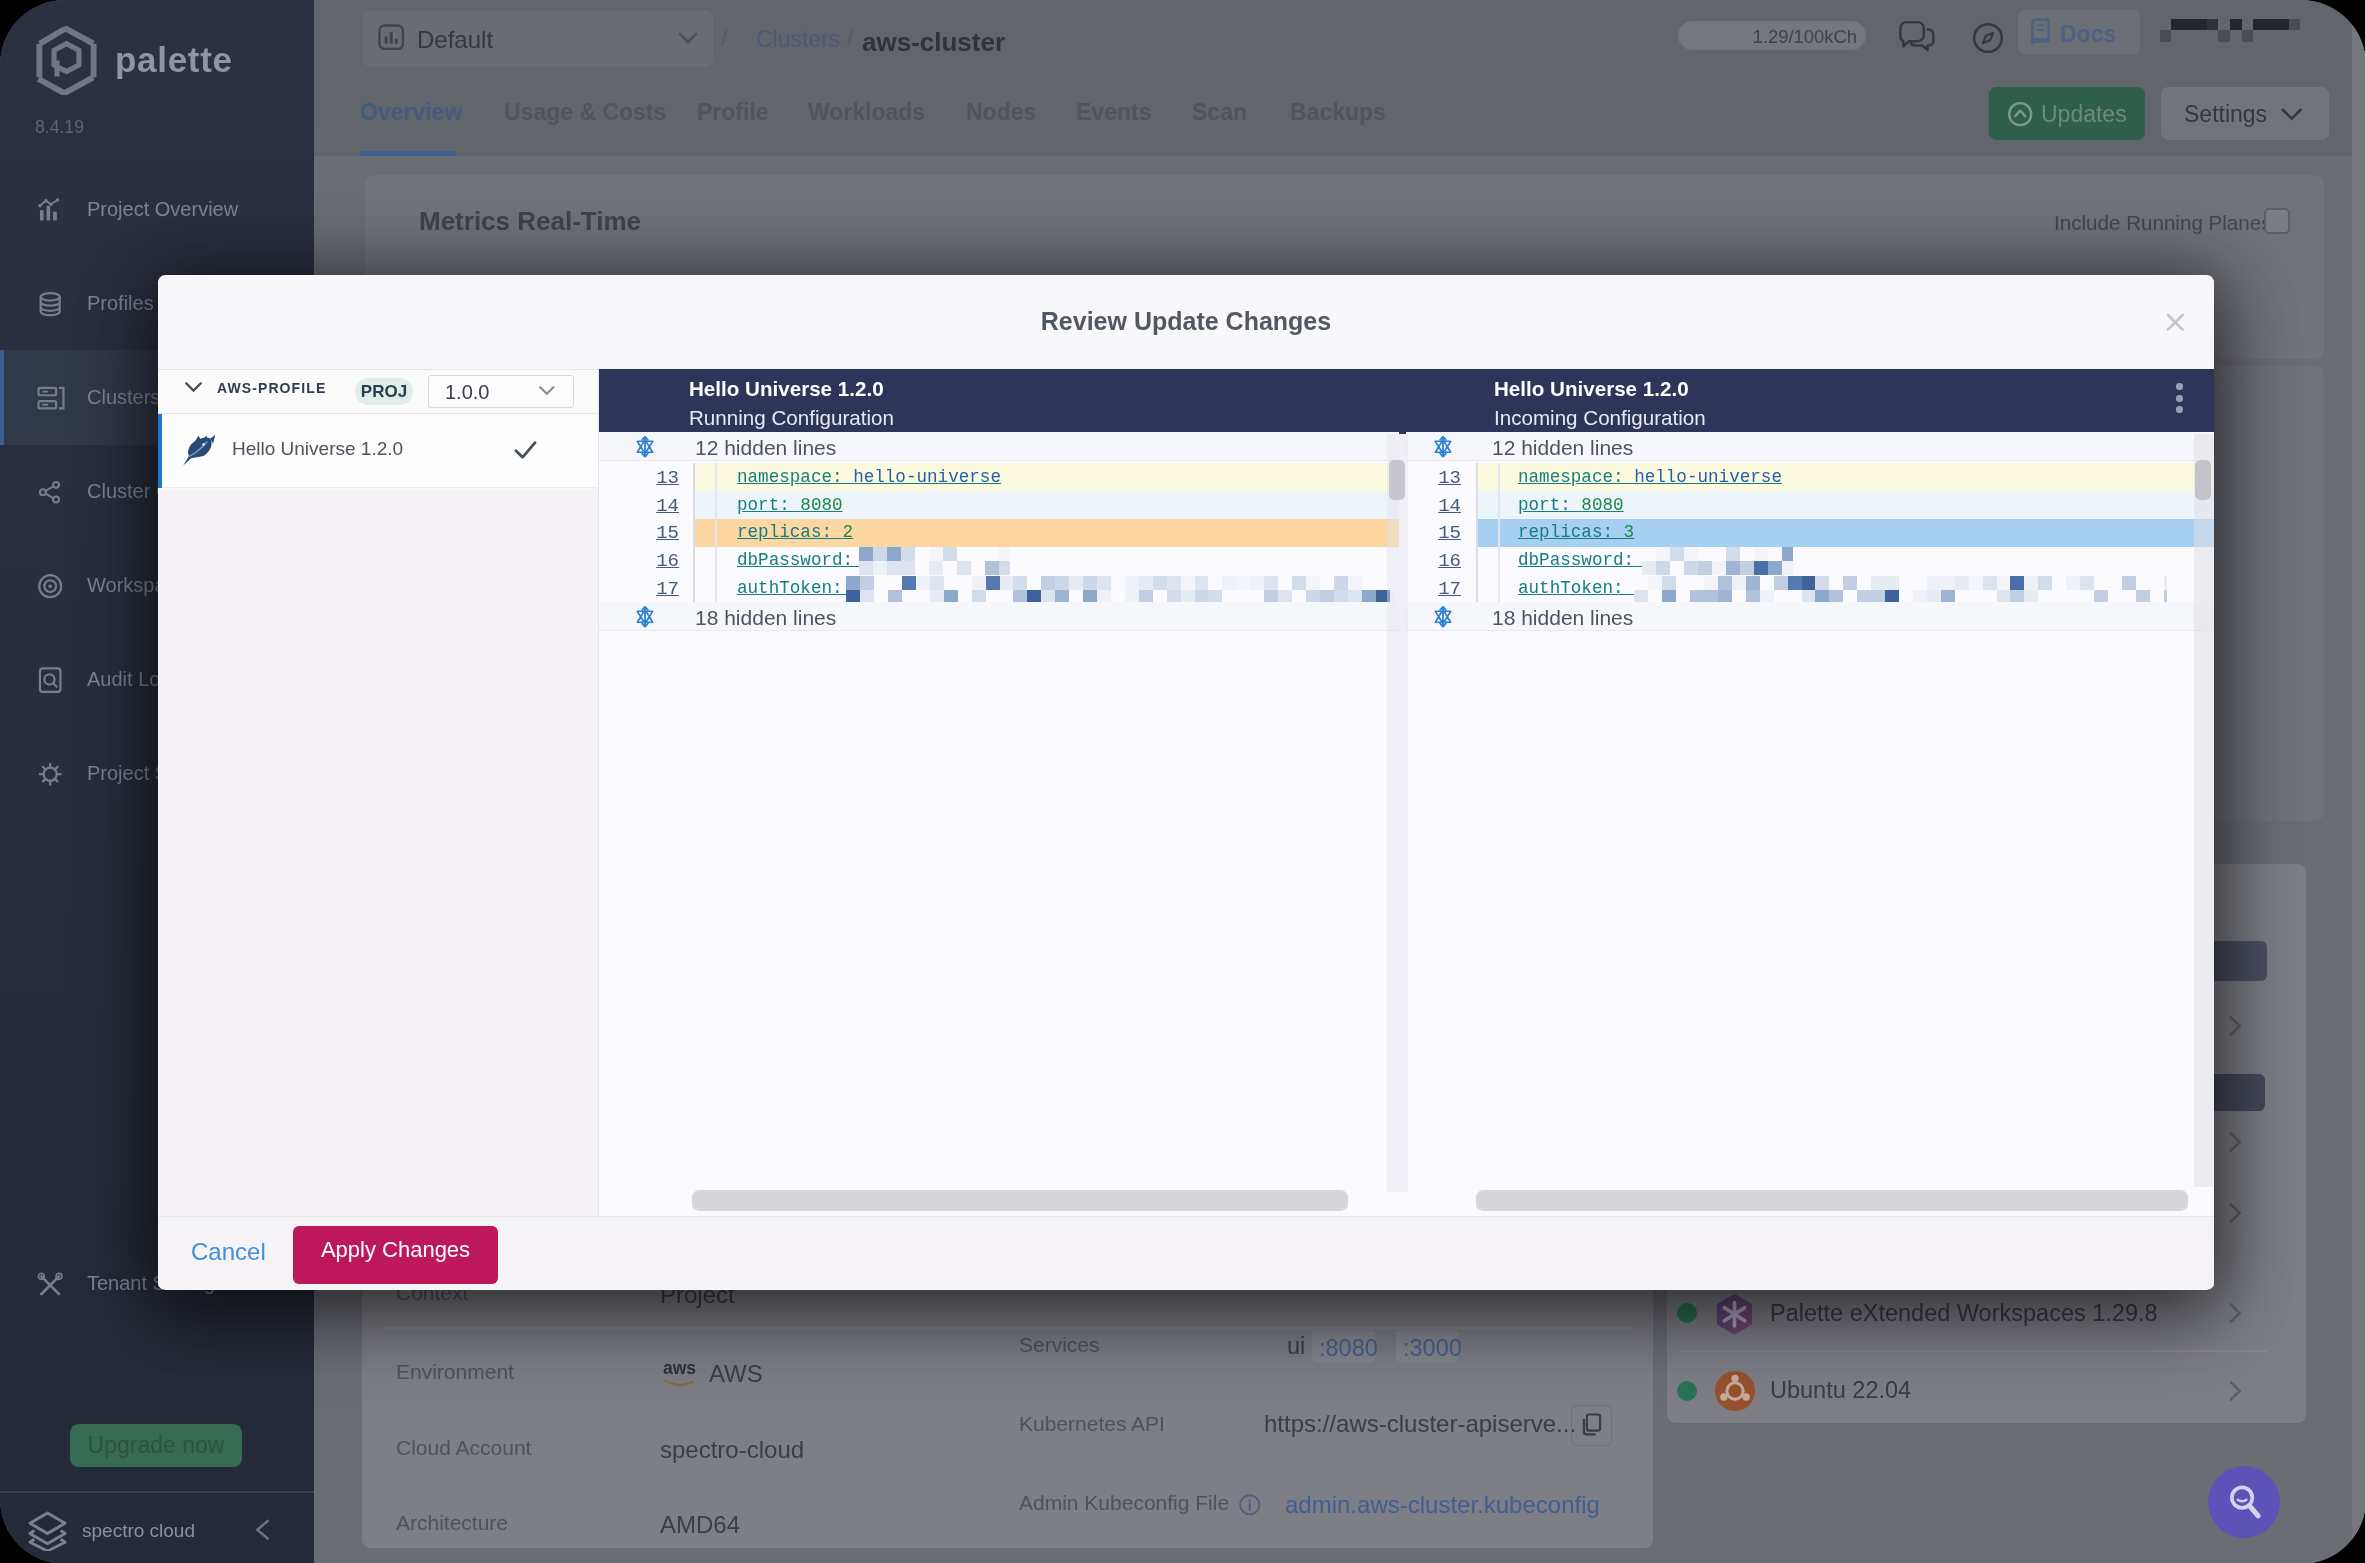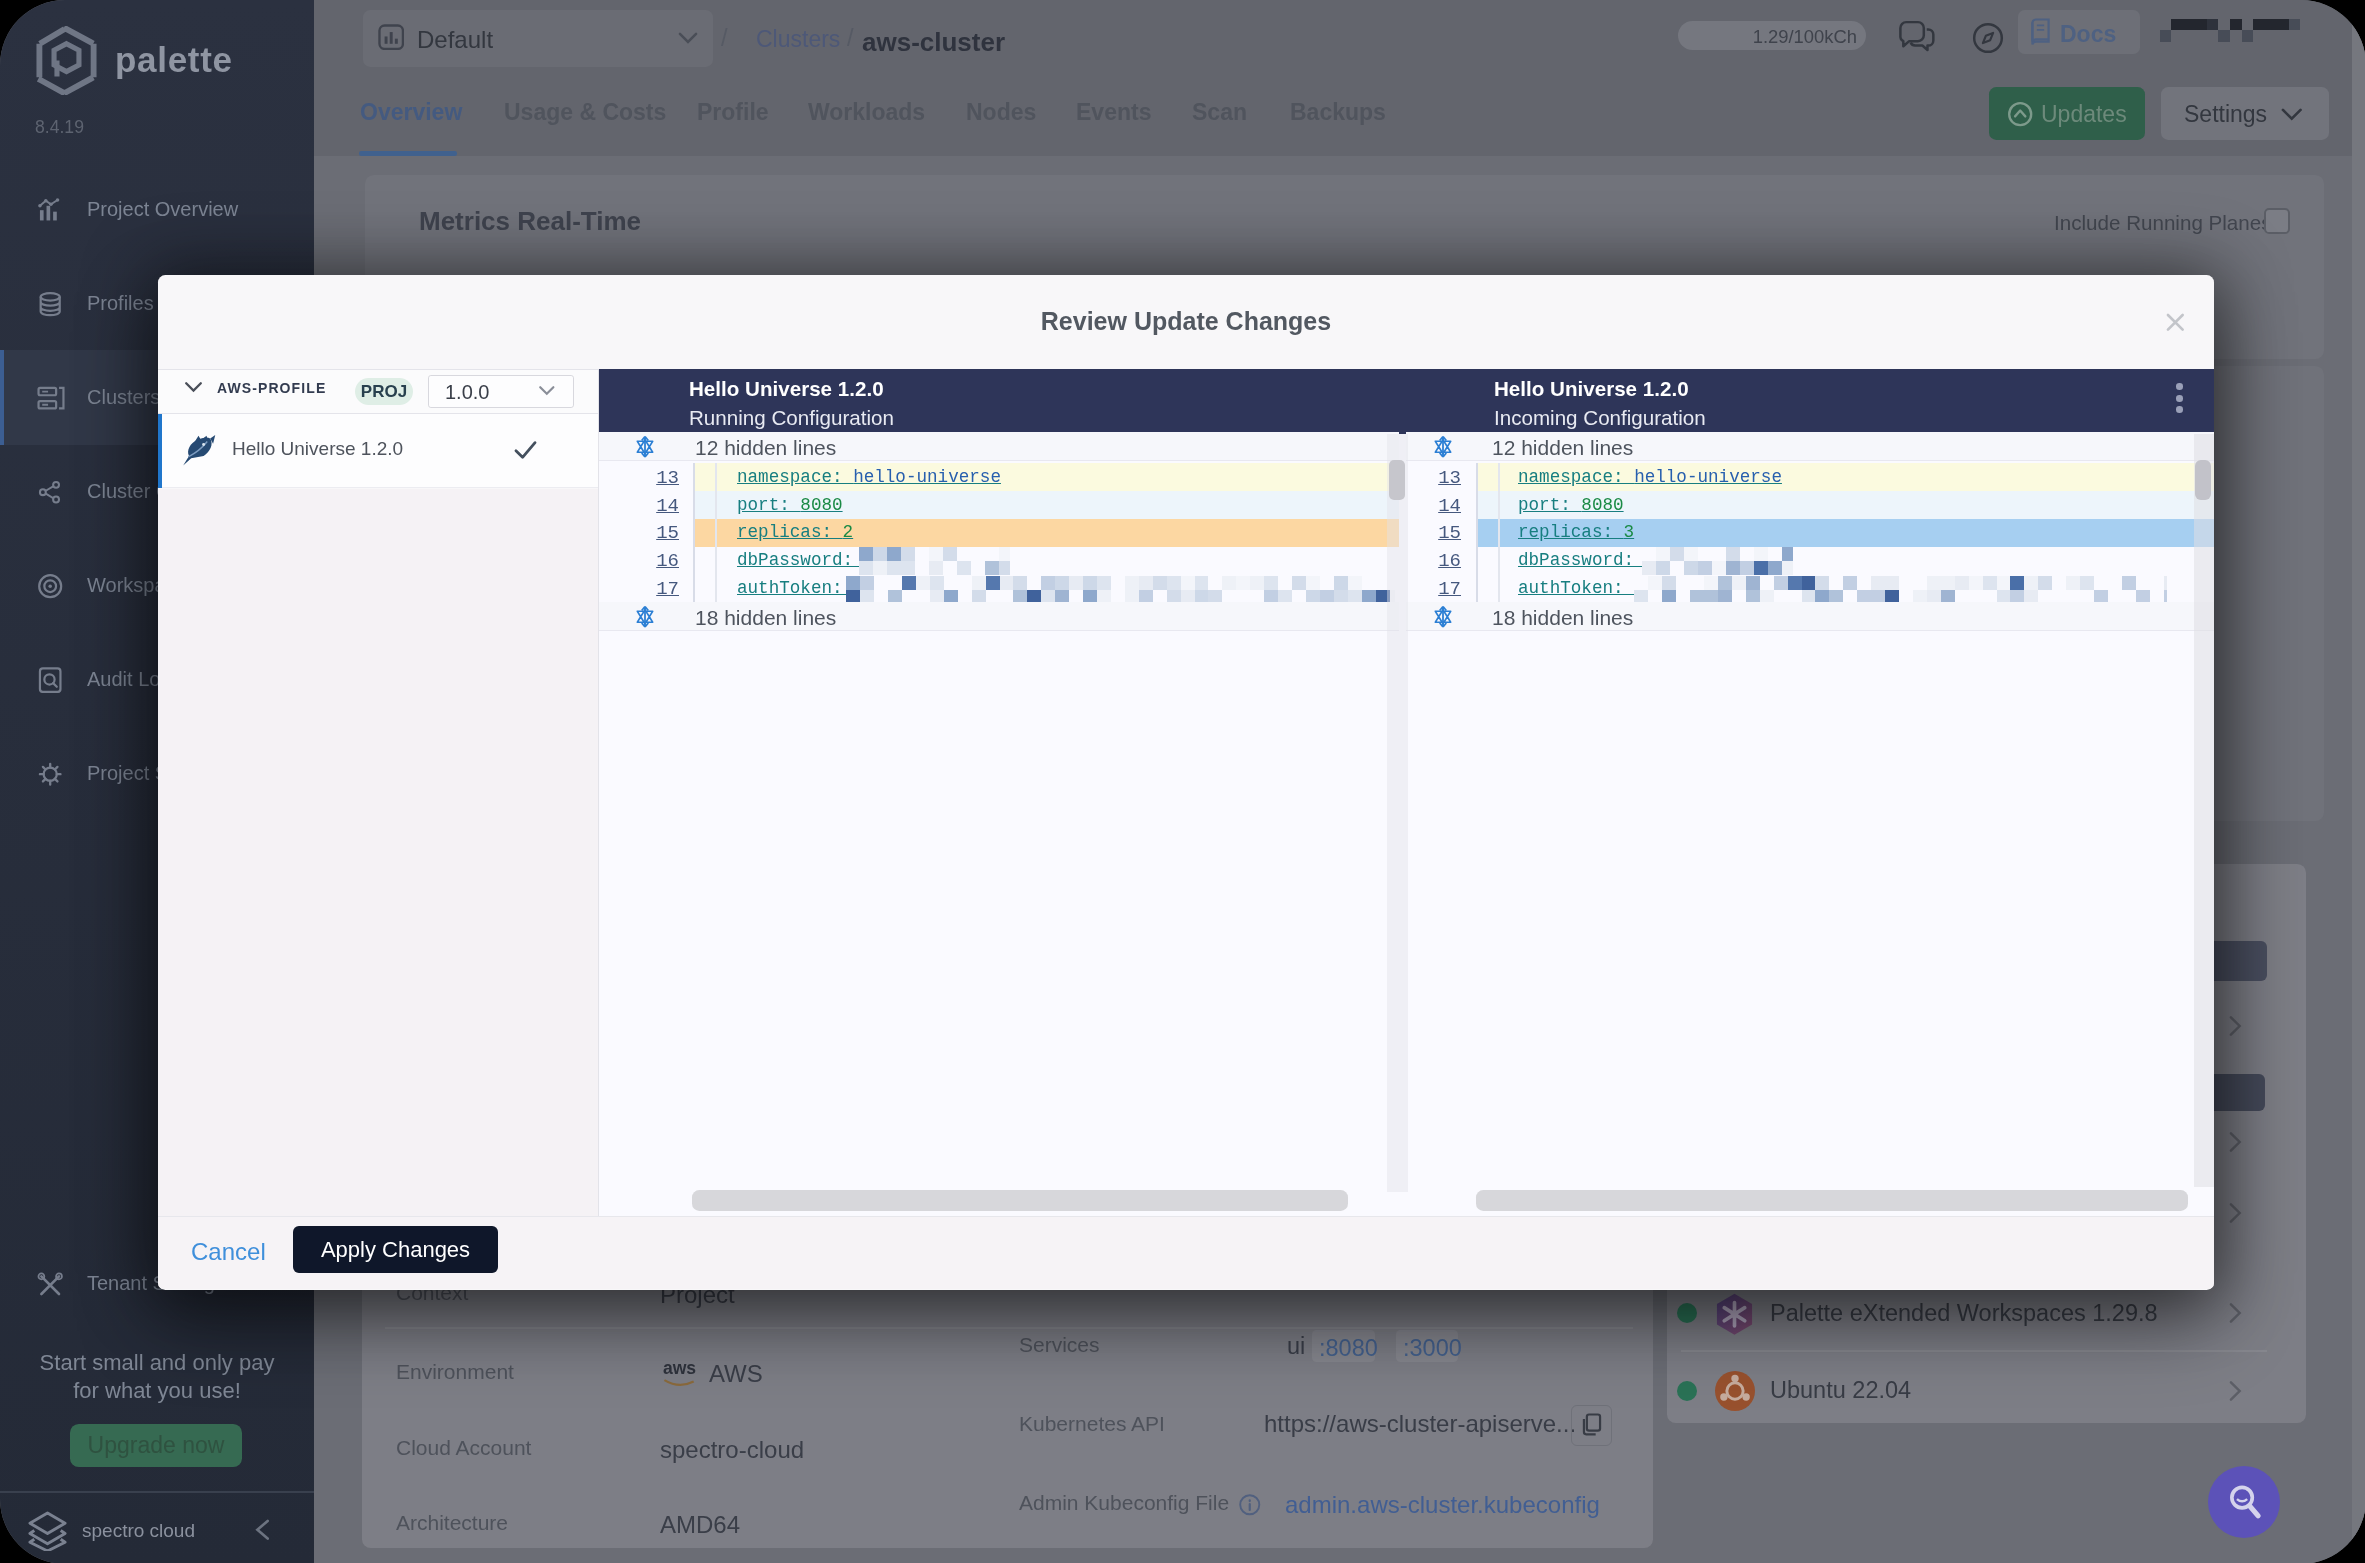--- a/index.html
+++ b/index.html
@@ -221,21 +221,20 @@
       <circle cx="18" cy="18" r="9" stroke="#767d8c" stroke-width="3"></circle>
       <path d="M18 4 v5 M18 27 v5 M4 18 h5 M27 18 h5 M8.1 8.1 l3.5 3.5 M24.4 24.4 l3.5 3.5 M8.1 27.9 l3.5 -3.5 M24.4 11.6 l3.5 -3.5" stroke="#767d8c" stroke-width="3.2" stroke-linecap="round"></path>
     </svg>
 <div class="nav" style="top:762px;">Project Settings</div>
 <svg style="position:absolute;left:37px;top:1272px" width="26.4" height="26.4" viewBox="0 0 36 36" fill="none">
       <path d="M6 6 L30 30 M30 6 L6 30" stroke="#767d8c" stroke-width="3.6" stroke-linecap="round"></path>
       <circle cx="6" cy="6" r="4" stroke="#767d8c" stroke-width="2.4"></circle>
       <circle cx="30" cy="6" r="4" stroke="#767d8c" stroke-width="2.4"></circle>
     </svg>
 <div class="nav" style="top:1272px;">Tenant Settings</div>
-<div class="abs" style="left:0;top:1349px;width:314px;text-align:center;font-size:22px;color:#7f8795;line-height:28px;">Start small and only pay<br>for what you use!</div>
 <div class="abs" style="left:70px;top:1424px;width:172px;height:43px;background:#366a52;border-radius:8.8px;text-align:center;line-height:43px;font-size:23px;color:#2f5240;">Upgrade now</div>
 <div class="abs" style="left:0;top:1491px;width:314px;height:1.5px;background:#39404e;"></div>
 <svg style="position:absolute;left:23.5px;top:1510px" width="47" height="41" viewBox="0 0 64 56" fill="none">
       <path d="M32 4 L56 18 L32 32 L8 18 Z M14 28 L8 32 L32 46 L56 32 L50 28 M14 40 L8 44 L32 56 L56 44 L50 40" stroke="#7a8190" stroke-width="4" fill="none" stroke-linejoin="round"></path>
     </svg>
 <div class="abs" style="left:82px;top:1520px;font-size:19px;color:#8b919e;">spectro cloud</div>
 <svg style="position:absolute;left:253px;top:1518px" width="17.6" height="23.5" viewBox="0 0 24 32" fill="none">
       <path d="M20 4 L6 16 L20 28" stroke="#6c7380" stroke-width="3.6" stroke-linecap="round"></path>
     </svg>
 </div>
@@ -476,14 +475,14 @@
       <rect x="722" y="19" width="19" height="19" fill="#c2cfe3"></rect>
     </svg>
 <div class="abs" style="left:1229px;top:159px;width:20.6px;height:758px;background:rgba(226,226,232,0.45);"></div>
 <div class="abs" style="left:1231px;top:185px;width:16px;height:40px;background:#c6c6cc;border-radius:5.1px;"></div>
 <div class="abs" style="left:2036px;top:159px;width:20px;height:753px;background:rgba(222,222,228,0.55);"></div>
 <div class="abs" style="left:2037px;top:185px;width:16px;height:40px;background:#c2c2c9;border-radius:5.9px;"></div>
 <div class="abs" style="left:534px;top:915px;width:656px;height:20.6px;background:#d7d7db;border-radius:7.3px;"></div>
 <div class="abs" style="left:1318px;top:915px;width:712px;height:20.6px;background:#d7d7db;border-radius:7.3px;"></div>
 <div class="abs" style="left:0;top:941px;width:2056px;height:73px;background:#f6f3f6;border-top:1.5px solid #e7e7ec;"></div>
 <div class="abs" style="left:33px;top:963px;font-size:24px;color:#3f8fdb;">Cancel</div>
-<div class="abs" style="left:135px;top:951px;width:205px;height:47px;background:#0f172a;border-radius:5.9px;text-align:center;line-height:47px;font-size:22px;font-weight:500;color:#fff;">Apply Changes</div>
+<div class="abs" style="left:135px;top:951px;width:205px;height:58px;background:#be185d;border-radius:5.9px;text-align:center;line-height:47px;font-size:22px;font-weight:500;color:#fff;">Apply Changes</div>
 </div>
 
 </body></html>

